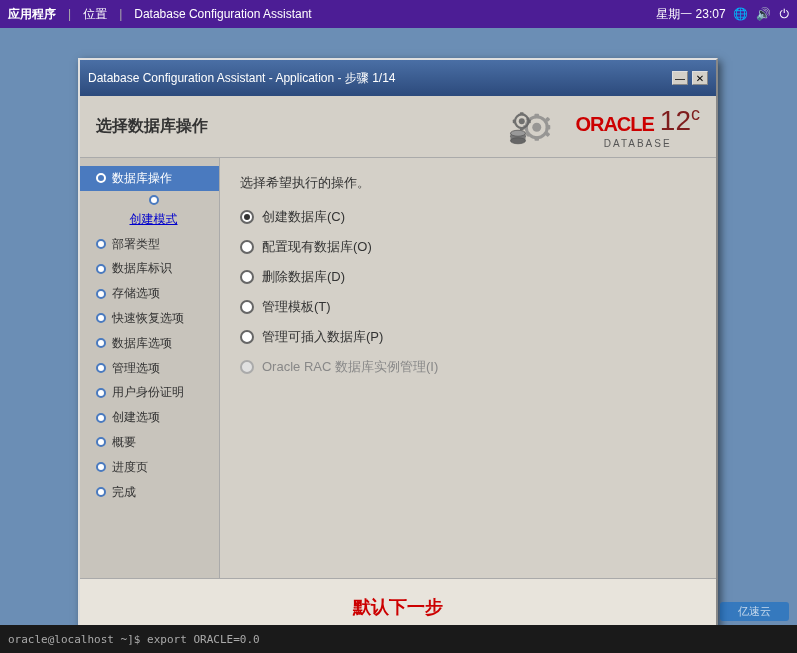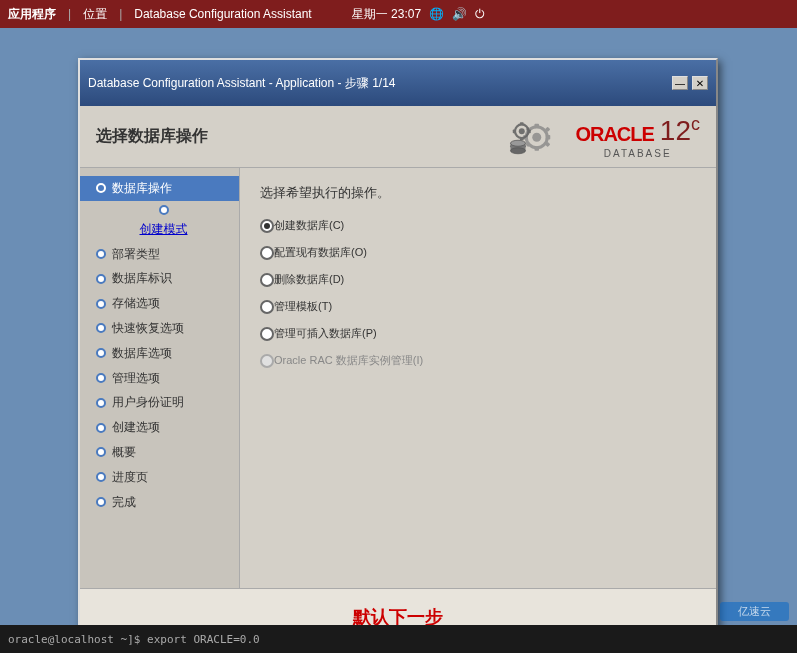--- a/index.html
+++ b/index.html
@@ -8,25 +8,25 @@
       font-size: 13px;
       background: #3a6ea5;
       width: 797px;
       height: 653px;
       overflow: hidden;
       position: relative;
     }
 
     
     .taskbar {
-      background: #7f1d1d;
+      background: #4c1d95;
       height: 28px;
       display: flex;
       align-items: center;
-      justify-content: flex-start;
+      justify-content: space-between;
       padding: 0 8px;
       color: white;
       font-size: 12px;
     }
     .taskbar-left {
       display: flex;
       align-items: center;
       gap: 12px;
     }
     .taskbar-right {
@@ -68,21 +68,21 @@
 
     
     .dialog-titlebar {
       background: linear-gradient(to bottom, #4a6fa5, #2c4a7c);
       color: white;
       padding: 5px 8px;
       display: flex;
       align-items: center;
       justify-content: space-between;
       font-size: 12px;
-      height: 46px;
+      height: 36px;
     }
     .dialog-titlebar-title {
       font-weight: normal;
     }
     .dialog-titlebar-buttons {
       display: flex;
       gap: 4px;
     }
     .titlebar-btn {
       width: 16px;
@@ -151,21 +151,21 @@
 
     
     .dialog-body {
       display: flex;
       background: #d4d0c8;
       min-height: 420px;
     }
 
     
     .sidebar {
-      width: 160px;
+      width: 140px;
       background: #c8c4bc;
       border-right: 1px solid #aaa;
       padding: 8px 0;
       flex-shrink: 0;
     }
     .sidebar-item {
       padding: 4px 8px 4px 16px;
       font-size: 12px;
       color: #333;
       display: flex;
@@ -210,21 +210,22 @@
       color: #333;
     }
     .radio-group {
       display: flex;
       flex-direction: column;
       gap: 12px;
     }
     .radio-item {
       display: flex;
       align-items: center;
-      font-size: 11px;
+      gap: 8px;
+      font-size: 13px;
       color: #333;
       cursor: pointer;
     }
     .radio-item.disabled {
       color: #888;
       cursor: default;
     }
     .radio-circle {
       width: 14px;
       height: 14px;

